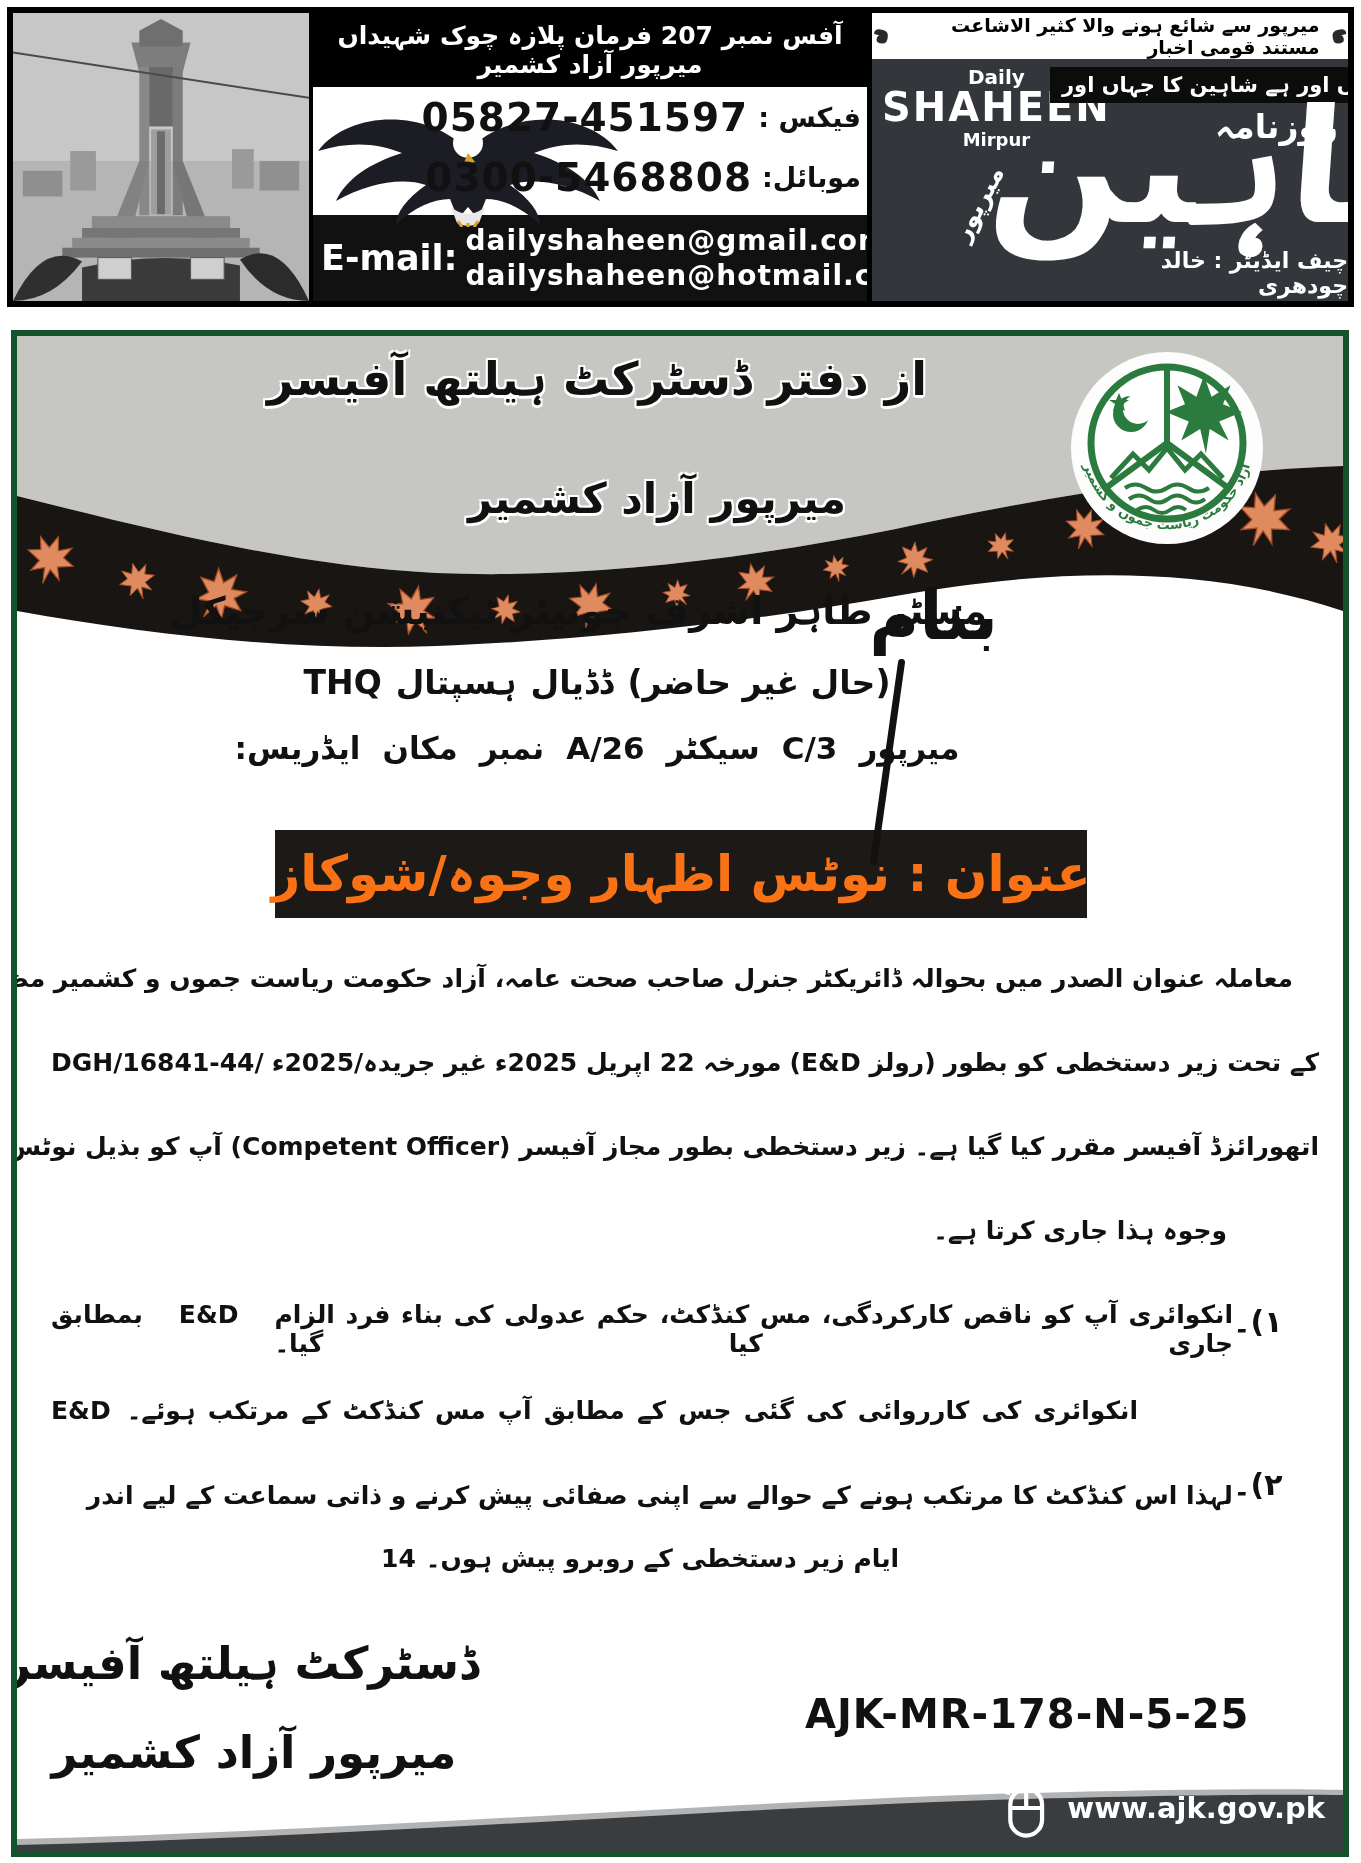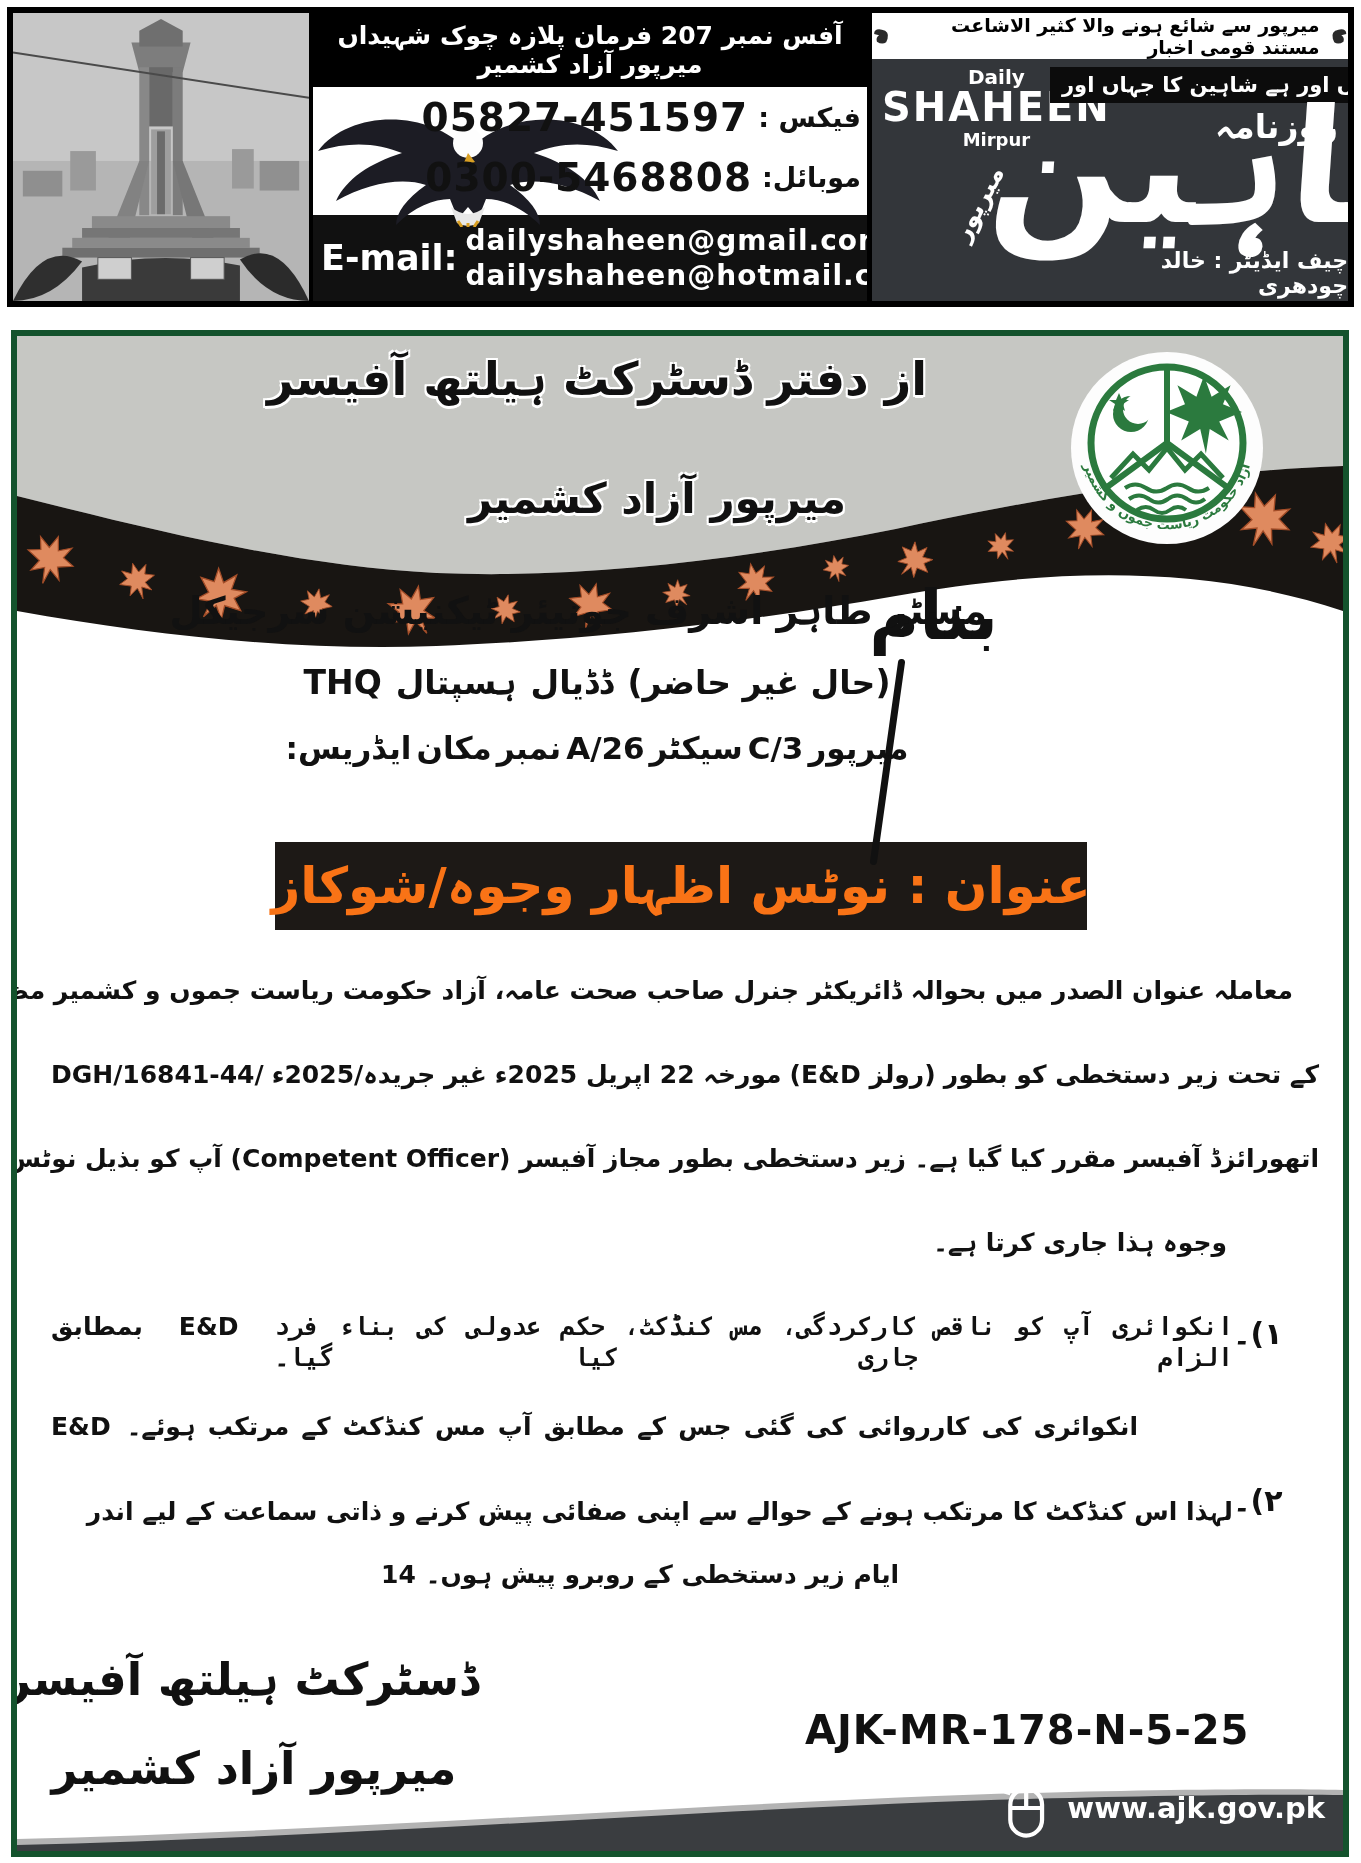--- a/index.html
+++ b/index.html
@@ -52,39 +52,39 @@
       direction:rtl;white-space:nowrap;
       text-shadow:-2px -2px 0 #fff,2px -2px 0 #fff,-2px 2px 0 #fff,2px 2px 0 #fff,0 3px 0 #fff;}
   .ajk{position:absolute;right:78px;top:12px;}
   .bname{position:absolute;right:345px;top:246px;font-size:68px;font-weight:bold;direction:rtl;line-height:1;}
   .bn-tail{position:absolute;right:452px;top:322px;width:7px;height:208px;background:#111;
            transform:rotate(8deg);border-radius:4px;}
 
   .addr{width:780px;margin:-62px 0 0 190px;text-align:center;direction:rtl;position:relative;}
   .a1{font-size:38px;font-weight:bold;margin-bottom:30px;white-space:nowrap;}
   .a2,.a3{display:inline-flex;direction:ltr;align-items:baseline;gap:14px;font-size:33px;font-weight:bold;margin-bottom:28px;}
-  .a3{gap:5px;margin-bottom:12px;font-size:31px;}
+  .a3{gap:22px;margin-bottom:0;font-size:31px;}
 
   .subject{margin:64px 0 0 258px;width:812px;height:88px;background:#1d1916;color:#f97316;
            display:flex;align-items:center;justify-content:center;font-size:50px;font-weight:bold;
            direction:rtl;white-space:nowrap;overflow:visible;}
 
   .para{margin:46px 24px 0 34px;font-size:25px;font-weight:bold;}
   .para>div{height:44px;margin-bottom:40px;}
   .p1{direction:rtl;text-align:right;padding-right:26px;white-space:nowrap;}
   .p2{display:flex;direction:ltr;justify-content:space-between;align-items:baseline;text-align:right;}
   .p3{direction:rtl;text-align:right;white-space:nowrap;}
   .p4{direction:rtl;text-align:right;padding-right:92px;margin-bottom:46px;}
 
   .items{margin:0 24px 0 34px;font-size:25px;font-weight:bold;}
   .item{display:flex;direction:ltr;}
   .itext{flex:1;min-width:0;}
   .inum{width:86px;flex:none;direction:rtl;font-size:30px;padding-top:4px;text-align:left;}
   .i1l1{display:flex;gap:36px;align-items:baseline;}
-  .i1l1 span:last-child{flex:1;text-align:justify;text-align-last:justify;font-family:Liberation Mono, monospace;}
+  .i1l1 span:last-child{flex:1;text-align:justify;text-align-last:justify;}
   .i1l2{display:flex;gap:16px;align-items:baseline;margin-top:38px;padding-right:95px;}
   .i1l2 span:last-child{flex:1;text-align:justify;text-align-last:justify;}
   .item2{margin-top:38px;}
   .i2l1{direction:rtl;text-align:right;white-space:nowrap;padding-top:18px;}
   .i2l2{display:inline-flex;direction:ltr;gap:10px;align-items:baseline;margin:34px 0 0 330px;justify-content:space-between;}
 
   .foot{position:relative;height:215px;margin-top:30px;}
   .sig{position:absolute;left:12px;top:34px;width:450px;text-align:center;font-weight:bold;direction:rtl;}
   .s1{font-size:45px;margin-bottom:36px;white-space:nowrap;}
   .s2{font-size:45px;white-space:nowrap;}

